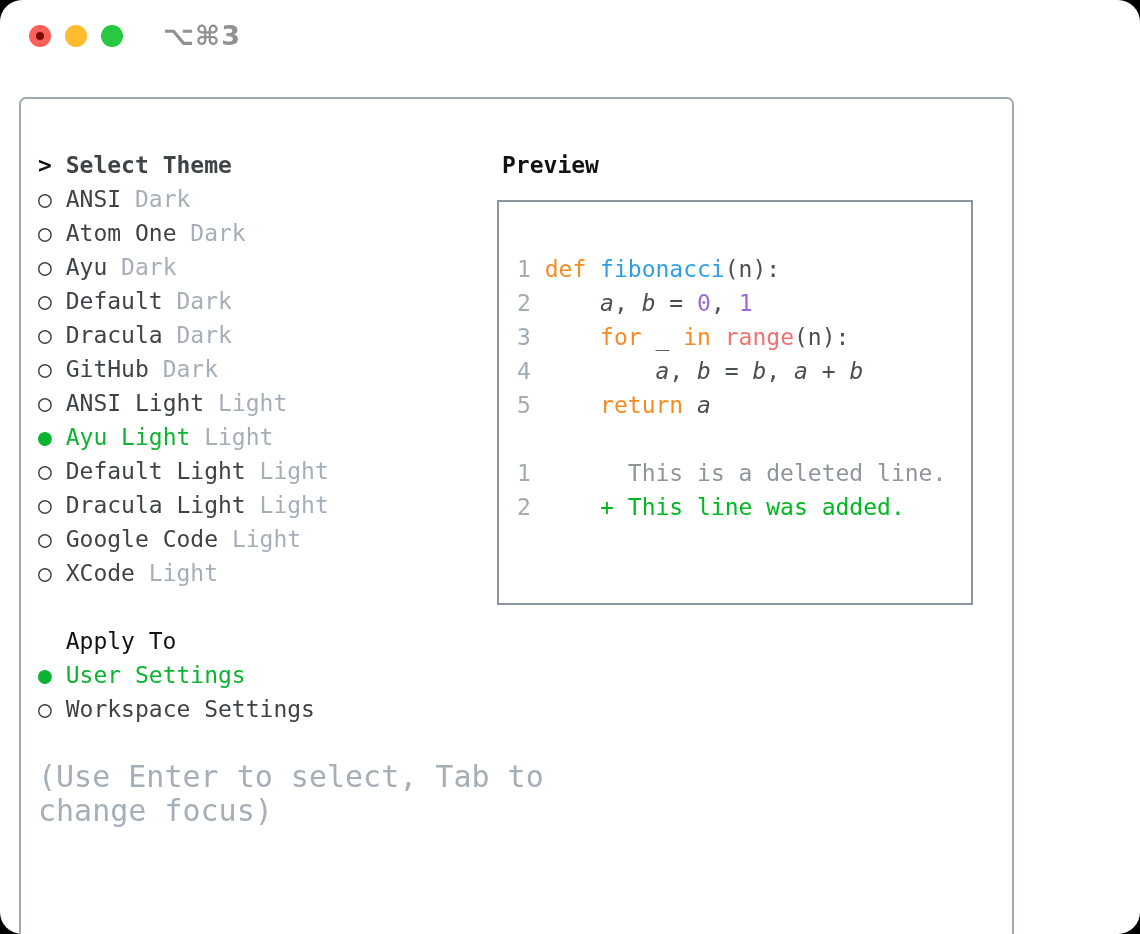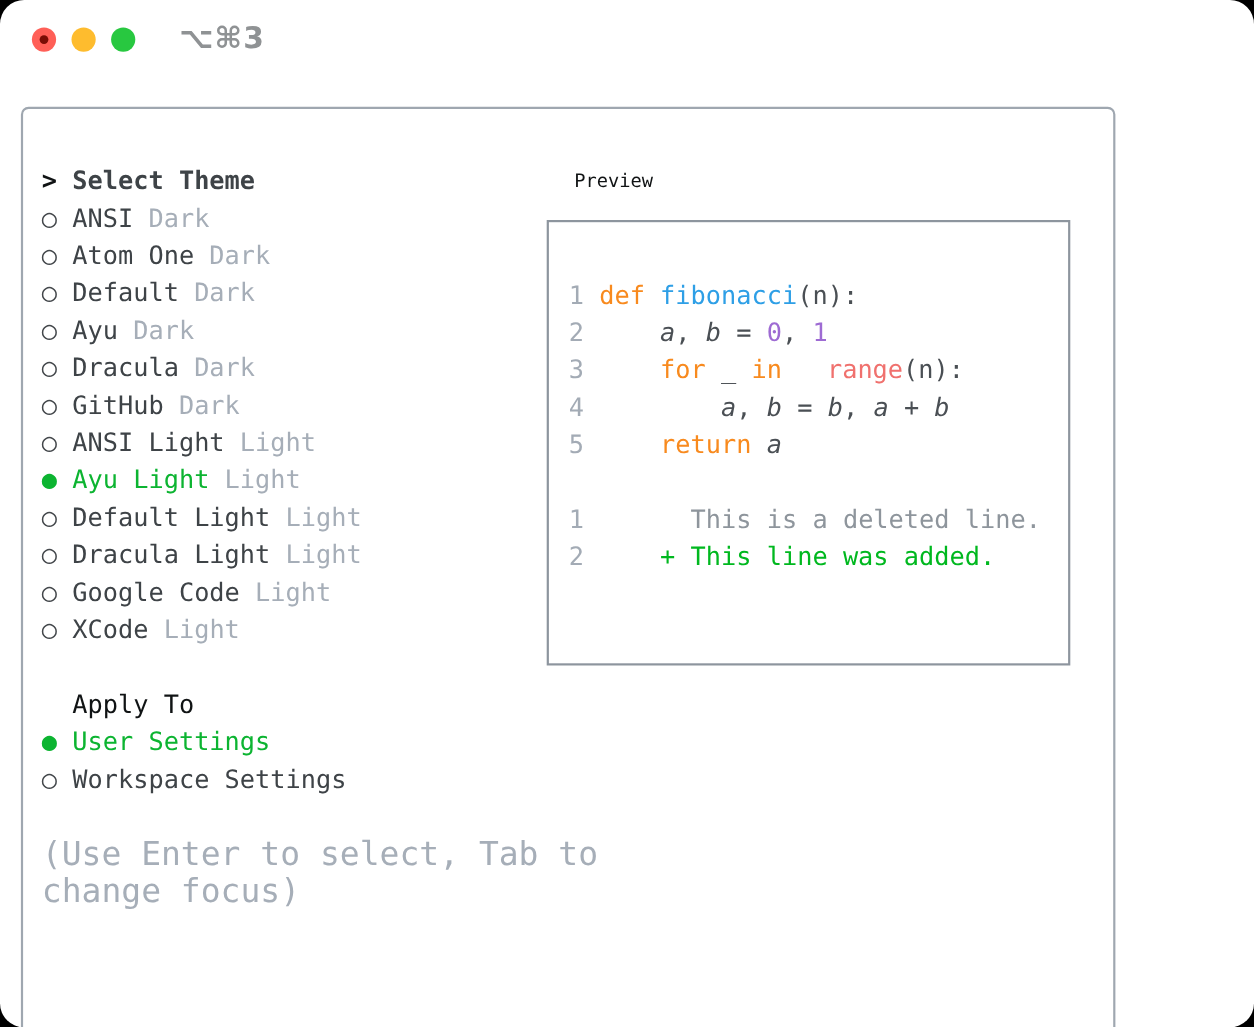--- a/index.html
+++ b/index.html
@@ -35,33 +35,33 @@
   .tname{color:var(--item_text);padding-left:1ch;}
   .variant{color:var(--variant_text);text-align:center;}
   .item.selected .tname,.item.selected .marker{color:var(--selected_green);}
   .item{cursor:default;}
   .hint{
     font-size:30px;line-height:34px;color:var(--hint);
     width:29.5ch;white-space:normal;word-break:normal;
   }
   
   .preview-title{
-    position:absolute;left:501px;top:49px;font-size:17px;line-height:34px;
-    font-weight:normal;color:var(--heading);
+    position:absolute;left:481px;top:49px;font-size:23px;line-height:34px;
+    font-weight:bold;color:var(--heading);
   }
   .preview-box{
     position:absolute;left:476px;top:101px;width:476px;height:405px;
     border:2px solid var(--box_border);box-sizing:border-box;background:#fff;
     padding:50px 0 0 18px;overflow:hidden;
   }
   .pline{white-space:pre;font-size:23px;line-height:34px;height:34px;}
   .tk-ln{color:var(--ln);}
   .tk-kw{color:var(--kw);}
   .tk-fn{color:var(--fn);}
-  .tk-rg{color:var(--rg);margin-left:27px;}
+  .tk-rg{color:var(--rg);}
   .tk-num{color:var(--num);}
   .tk-def{color:var(--code_def);}
   .tk-var{color:var(--code_def);font-style:italic;}
   .tk-ctx{color:var(--ctx);}
   .tk-del{color:var(--del);}
   .tk-add{color:var(--add);}
 </style>
 </head>
 <body>
 
@@ -74,22 +74,22 @@
     <span class="light green"></span>
     <span class="wtitle">⌥⌘3</span>
   </div>
 
   <div class="panel">
     <div class="leftcol">
       <div class="row header"><span class="marker">&gt;</span><span class="tname">Select Theme</span></div>
       <div id="theme-list">
           <div class="row item"><span class="marker">○</span><span class="tname">ANSI</span><span class="variant"> Dark</span></div>
           <div class="row item"><span class="marker">○</span><span class="tname">Atom One</span><span class="variant"> Dark</span></div>
+          <div class="row item"><span class="marker">○</span><span class="tname">Ayu</span><span class="variant"> Dark</span></div>
           <div class="row item"><span class="marker">○</span><span class="tname">Default</span><span class="variant"> Dark</span></div>
-          <div class="row item"><span class="marker">○</span><span class="tname">Ayu</span><span class="variant"> Dark</span></div>
           <div class="row item"><span class="marker">○</span><span class="tname">Dracula</span><span class="variant"> Dark</span></div>
           <div class="row item"><span class="marker">○</span><span class="tname">GitHub</span><span class="variant"> Dark</span></div>
           <div class="row item"><span class="marker">○</span><span class="tname">ANSI Light</span><span class="variant"> Light</span></div>
           <div class="row item selected"><span class="marker">●</span><span class="tname">Ayu Light</span><span class="variant"> Light</span></div>
           <div class="row item"><span class="marker">○</span><span class="tname">Default Light</span><span class="variant"> Light</span></div>
           <div class="row item"><span class="marker">○</span><span class="tname">Dracula Light</span><span class="variant"> Light</span></div>
           <div class="row item"><span class="marker">○</span><span class="tname">Google Code</span><span class="variant"> Light</span></div>
           <div class="row item"><span class="marker">○</span><span class="tname">XCode</span><span class="variant"> Light</span></div>
         </div>
       <div class="row spacer"></div>

